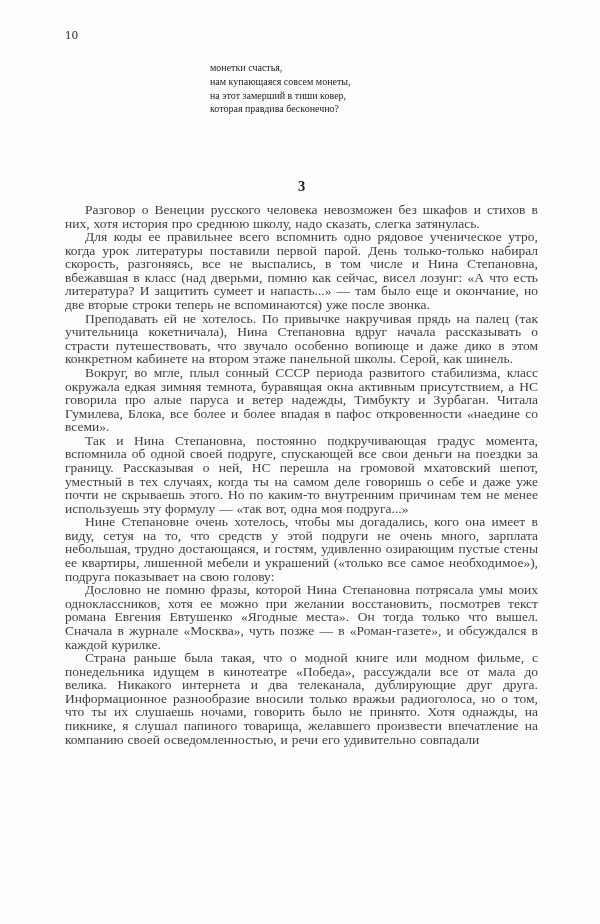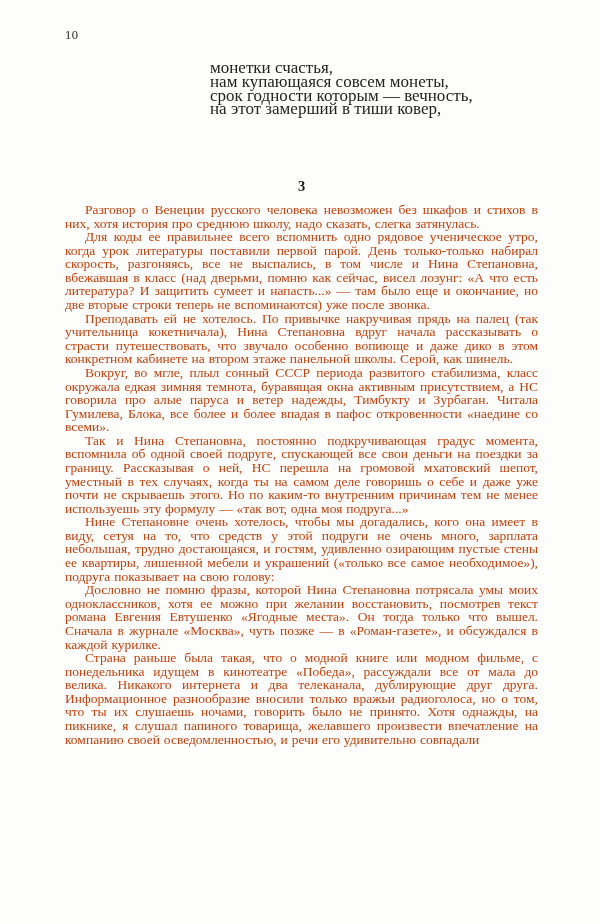--- a/index.html
+++ b/index.html
@@ -32,21 +32,21 @@
   .page-number {
     letter-spacing: 0.5px;
   }
   .running-head-title {
     letter-spacing: 1.2px;
   }
   .poem {
     position: absolute;
     top: 61px;
     left: 210px;
-    font-size: 17px;
+    font-size: 10px;
     line-height: 13.75px;
     color: #222;
   }
   .poem-line {
     white-space: nowrap;
   }
   .chapter-heading {
     position: absolute;
     top: 178px;
     left: 65px;
@@ -57,21 +57,21 @@
     color: #1c1c1c;
   }
   .body-text {
     position: absolute;
     top: 203px;
     left: 65px;
     width: 473px;
     font-size: 13.5px;
     line-height: 13.58px;
     text-align: justify;
-    color: #c2410c;
+    color: #404040;
     hyphens: auto;
     -webkit-hyphens: auto;
   }
   .para {
     margin: 0;
     text-indent: 20px;
     word-spacing: 0.5px;
   }
 </style>
 </head>
@@ -79,22 +79,22 @@
 
 <div class="page">
 
   <div class="running-header">
     <span class="page-number">10</span>
   </div>
 
   <div class="poem">
       <div class="poem-line">монетки счастья,</div>
       <div class="poem-line">нам купающаяся совсем монеты,</div>
-      <div class="poem-line">срок годности которым — вечность,</div>
       <div class="poem-line">на этот замерший в тиши ковер,</div>
+      <div class="poem-line">которая правдива бесконечно?</div>
     </div>
 
   <div class="chapter-heading">3</div>
 
   <div class="body-text">
       <p class="para">Разговор о Венеции русского человека невозможен без шкафов и стихов в них, хотя история про среднюю школу, надо сказать, слегка затянулась.</p>
       <p class="para">Для коды ее правильнее всего вспомнить одно рядовое ученическое утро, когда урок литературы поставили первой парой. День только-только набирал скорость, разгоняясь, все не выспались, в том числе и Нина Степановна, вбежавшая в класс (над дверьми, помню как сейчас, висел лозунг: «А что есть литература? И защитить сумеет и напасть...» — там было еще и окончание, но две вторые строки теперь не вспоминаются) уже после звонка.</p>
       <p class="para">Преподавать ей не хотелось. По привычке накручивая прядь на палец (так учительница кокетничала), Нина Степановна вдруг начала рассказывать о страсти путешествовать, что звучало особенно вопиюще и даже дико в этом конкретном кабинете на втором этаже панельной школы. Серой, как шинель.</p>
       <p class="para">Вокруг, во мгле, плыл сонный СССР периода развитого стабилизма, класс окружала едкая зимняя темнота, буравящая окна активным присутствием, а НС говорила про алые паруса и ветер надежды, Тимбукту и Зурбаган. Читала Гумилева, Блока, все более и более впадая в пафос откровенности «наедине со всеми».</p>
       <p class="para">Так и Нина Степановна, постоянно подкручивающая градус момента, вспомнила об одной своей подруге, спускающей все свои деньги на поездки за границу. Рассказывая о ней, НС перешла на громовой мхатовский шепот, уместный в тех случаях, когда ты на самом деле говоришь о себе и даже уже почти не скрываешь этого. Но по каким-то внутренним причинам тем не менее используешь эту формулу — «так вот, одна моя подруга...»</p>

